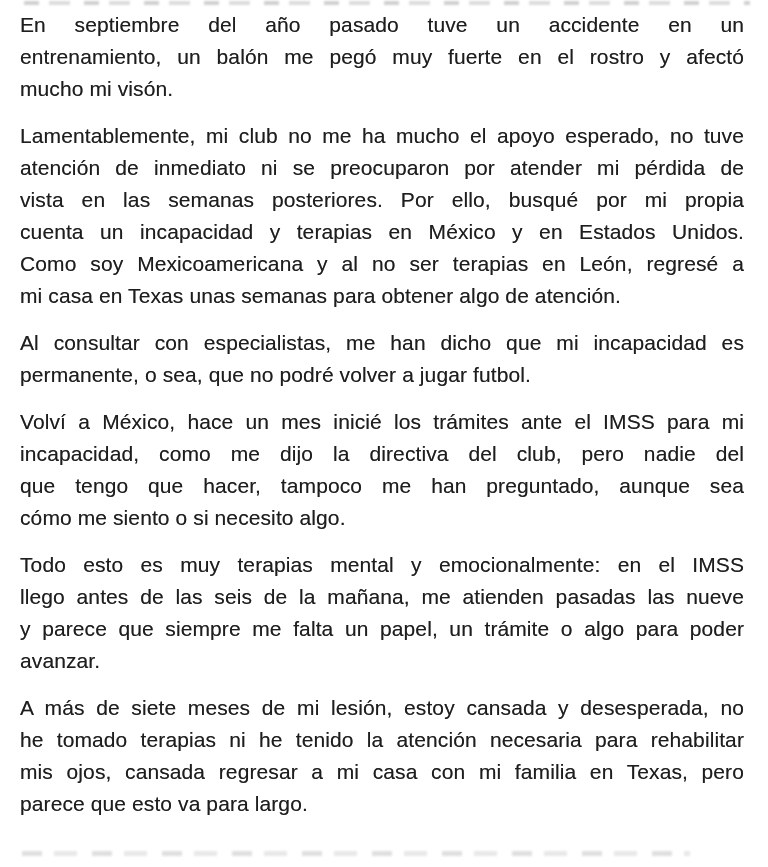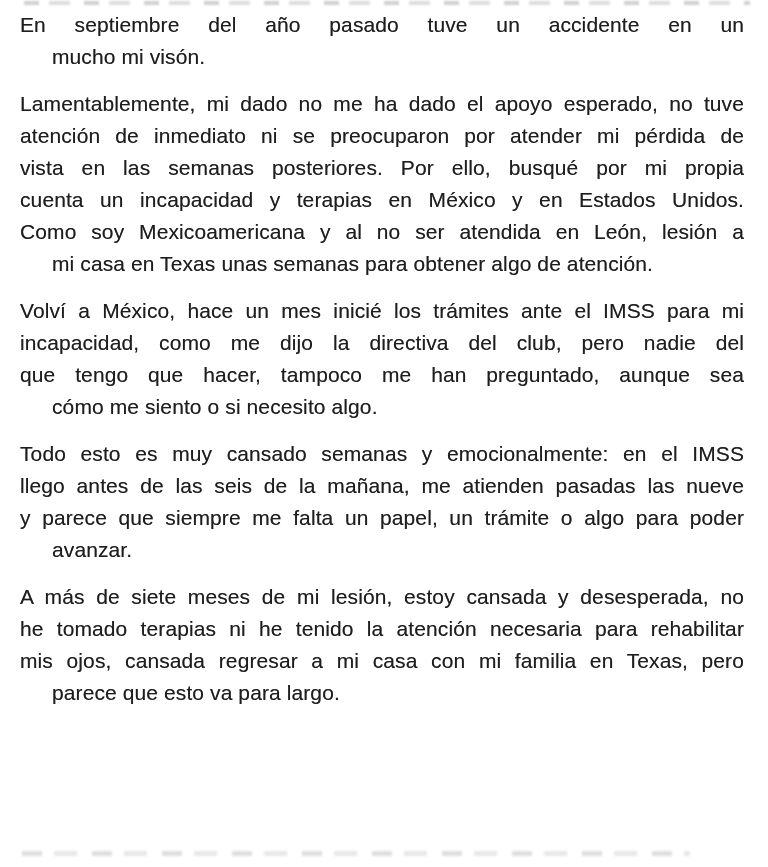--- a/index.html
+++ b/index.html
@@ -36,21 +36,20 @@
   }
   .line {
     text-align: justify;
     text-align-last: justify;
     text-justify: inter-word;
     white-space: normal;
     letter-spacing: 0.1px;
   }
   .line.last {
     text-align-last: left;
-    margin-left: 32px;
   }
   
   .artifact-top {
     position: absolute;
     top: 1px;
     left: 24px;
     right: 18px;
     height: 4px;
     background: repeating-linear-gradient(90deg,
       rgba(110,110,110,0.32) 0 15px, transparent 15px 25px,
@@ -70,38 +69,43 @@
   }
 </style>
 </head>
 <body>
 
 <div class="page">
   <div class="artifact-top"></div>
   <div class="doc-body">
       <div class="paragraph">
         <div class="line">En septiembre del año pasado tuve un accidente en un</div>
+        <div class="line">entrenamiento, un balón me pegó muy fuerte en el rostro y afectó</div>
         <div class="line last">mucho mi visón.</div>
       </div>
       <div class="paragraph">
-        <div class="line">Lamentablemente, mi dado no me ha dado el apoyo esperado, no tuve</div>
+        <div class="line">Lamentablemente, mi club no me ha mucho el apoyo esperado, no tuve</div>
         <div class="line">atención de inmediato ni se preocuparon por atender mi pérdida de</div>
         <div class="line">vista en las semanas posteriores. Por ello, busqué por mi propia</div>
         <div class="line">cuenta un incapacidad y terapias en México y en Estados Unidos.</div>
-        <div class="line">Como soy Mexicoamericana y al no ser atendida en León, lesión a</div>
+        <div class="line">Como soy Mexicoamericana y al no ser terapias en León, regresé a</div>
         <div class="line last">mi casa en Texas unas semanas para obtener algo de atención.</div>
+      </div>
+      <div class="paragraph">
+        <div class="line">Al consultar con especialistas, me han dicho que mi incapacidad es</div>
+        <div class="line last">permanente, o sea, que no podré volver a jugar futbol.</div>
       </div>
       <div class="paragraph">
         <div class="line">Volví a México, hace un mes inicié los trámites ante el IMSS para mi</div>
         <div class="line">incapacidad, como me dijo la directiva del club, pero nadie del</div>
         <div class="line">que tengo que hacer, tampoco me han preguntado, aunque sea</div>
         <div class="line last">cómo me siento o si necesito algo.</div>
       </div>
       <div class="paragraph">
-        <div class="line">Todo esto es muy cansado semanas y emocionalmente: en el IMSS</div>
+        <div class="line">Todo esto es muy terapias mental y emocionalmente: en el IMSS</div>
         <div class="line">llego antes de las seis de la mañana, me atienden pasadas las nueve</div>
         <div class="line">y parece que siempre me falta un papel, un trámite o algo para poder</div>
         <div class="line last">avanzar.</div>
       </div>
       <div class="paragraph">
         <div class="line">A más de siete meses de mi lesión, estoy cansada y desesperada, no</div>
         <div class="line">he tomado terapias ni he tenido la atención necesaria para rehabilitar</div>
         <div class="line">mis ojos, cansada regresar a mi casa con mi familia en Texas, pero</div>
         <div class="line last">parece que esto va para largo.</div>
       </div>

